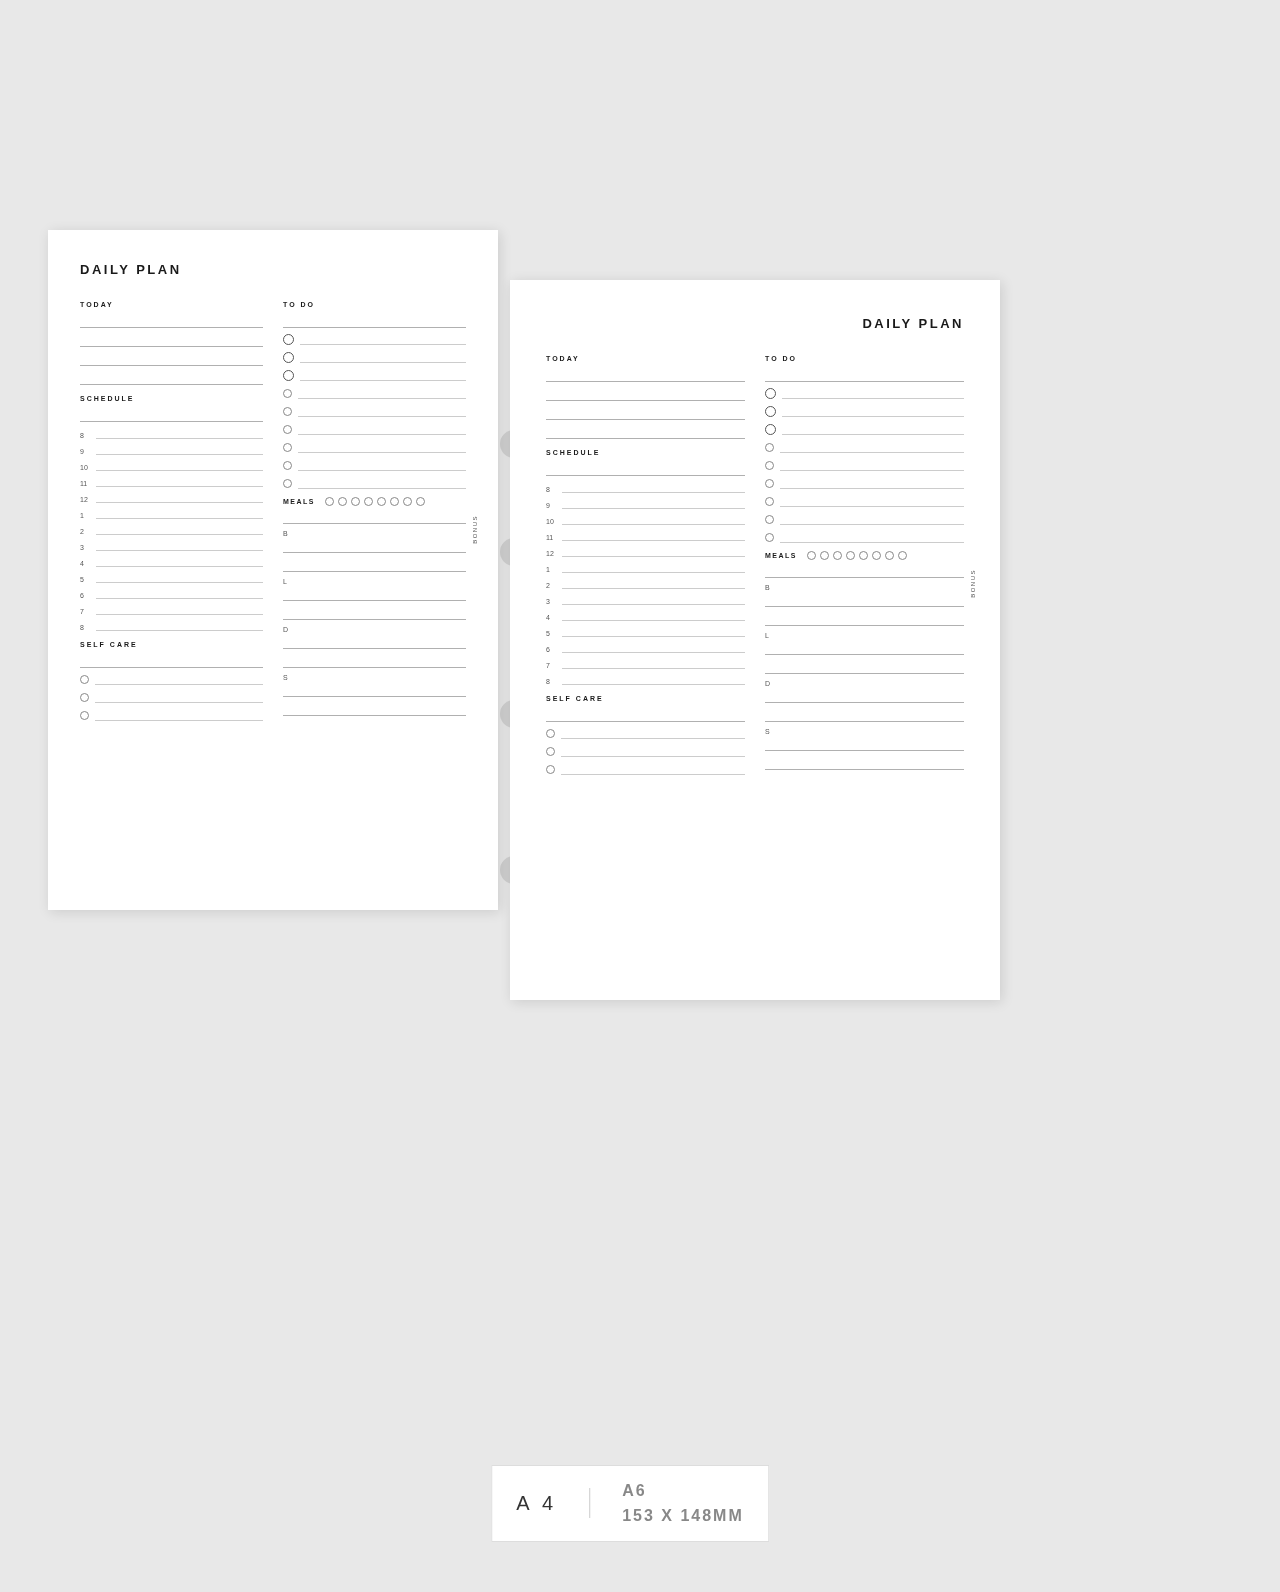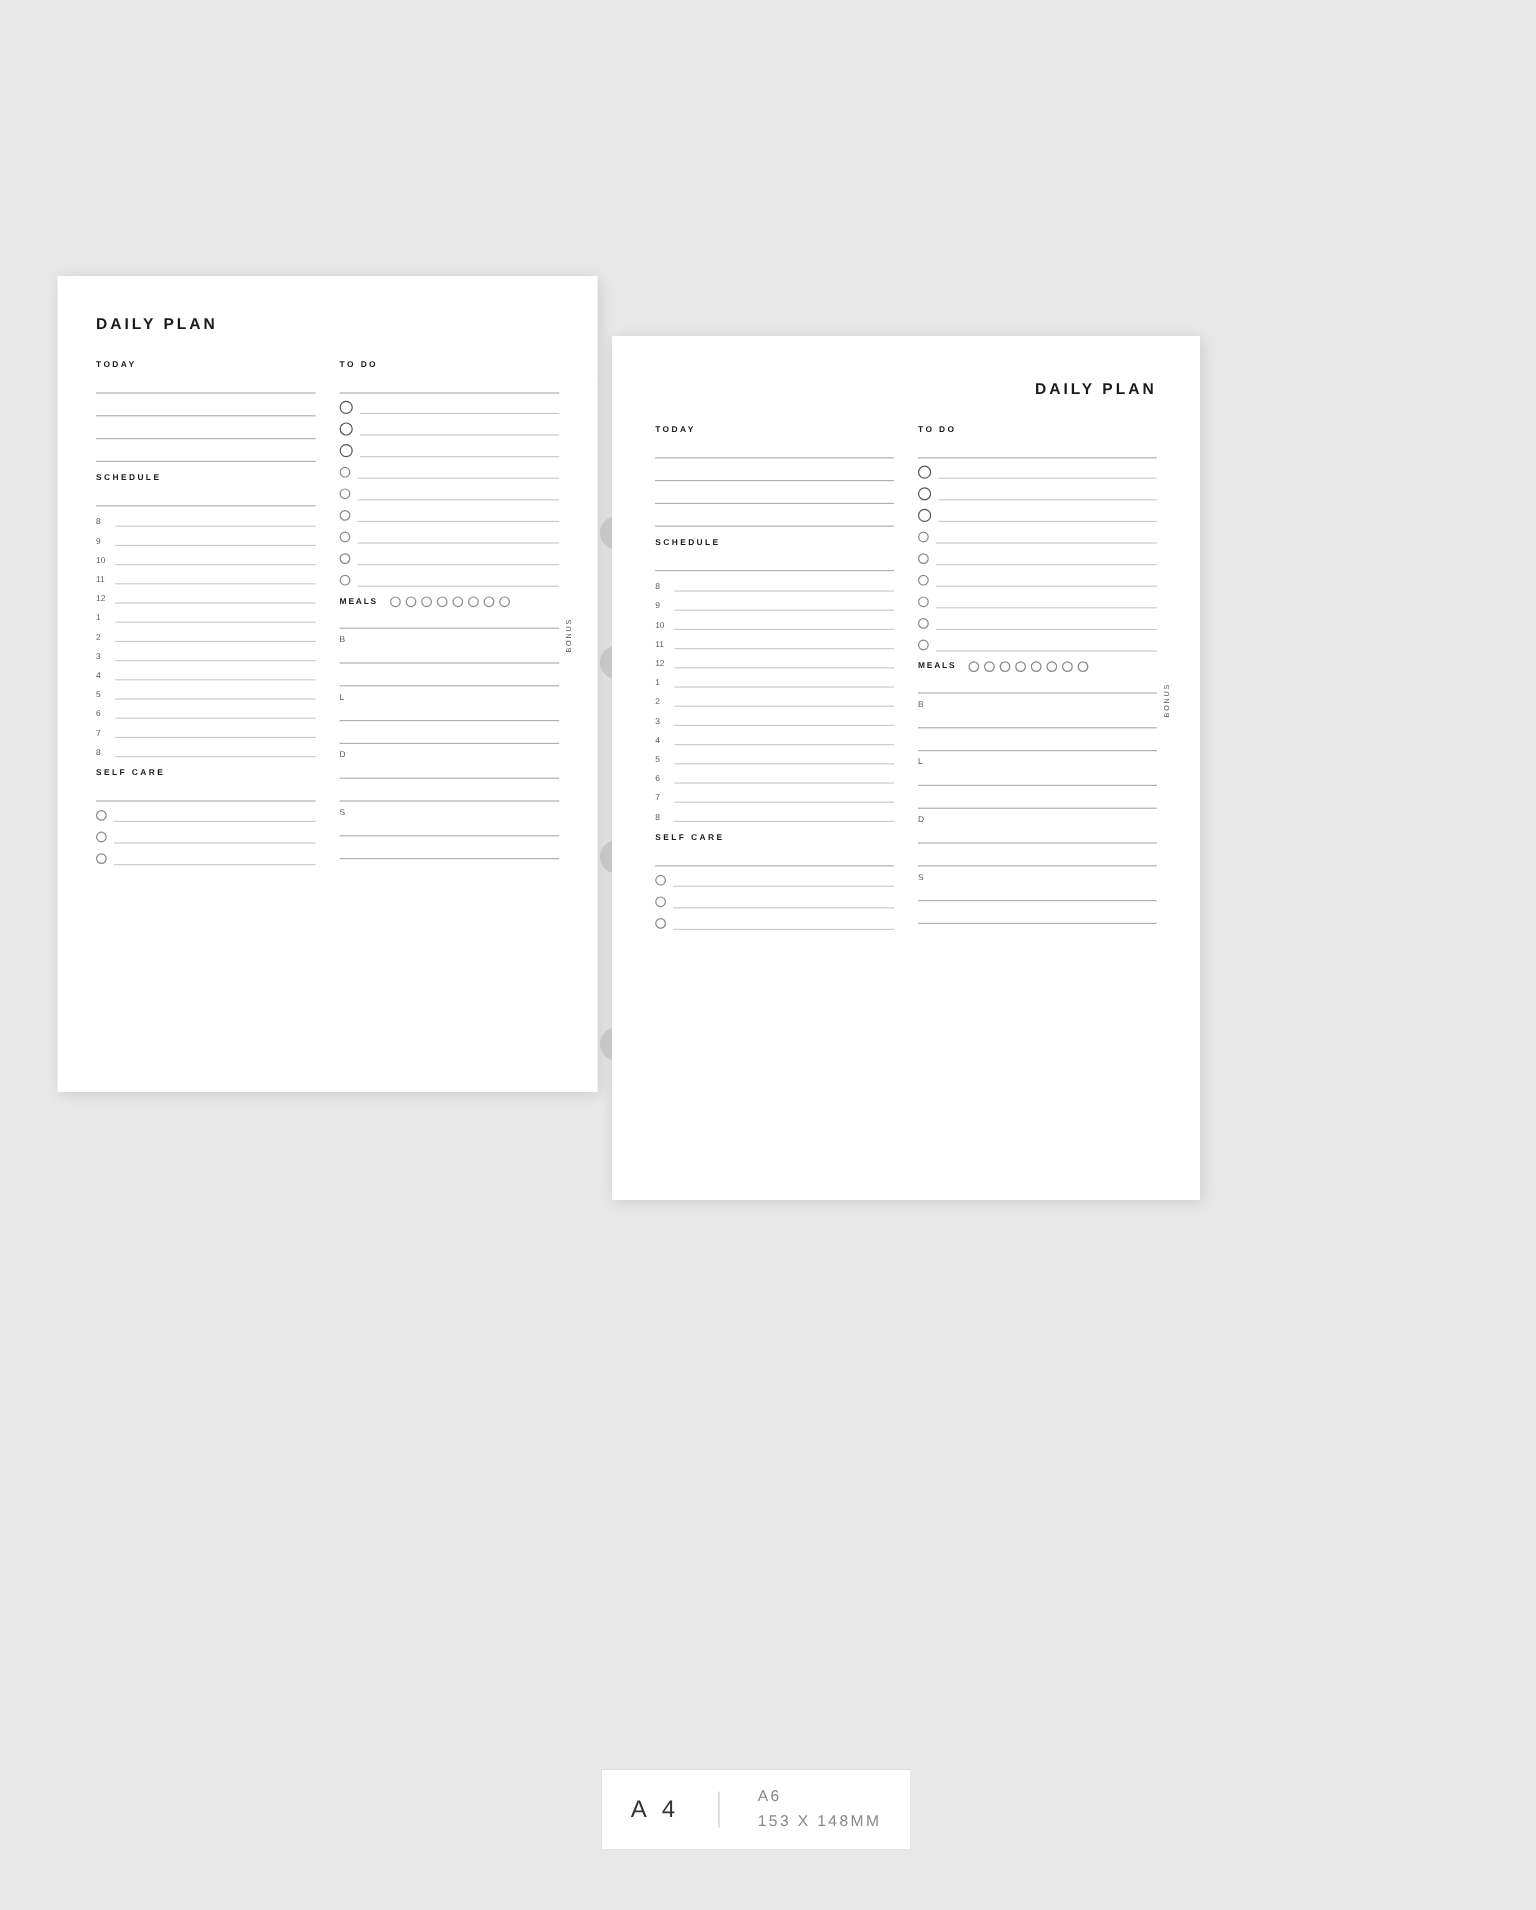--- a/index.html
+++ b/index.html
@@ -220,25 +220,26 @@
       font-family: Arial, sans-serif;
     }
 
     .size-divider {
       width: 1px;
       height: 30px;
       background: #ccc;
     }
 
     .size-details {
-      font-size: 13px;
+      font-size: 16px;
       letter-spacing: 2px;
       color: #888;
       font-family: Arial, sans-serif;
       line-height: 1.6;
+      font-weight: bold;
     }
 
     .right-page-title {
       text-align: right;
       font-size: 13px;
       font-weight: 700;
       letter-spacing: 2.5px;
       color: #1a1a1a;
       margin-bottom: 14px;
       font-family: Arial, sans-serif;

